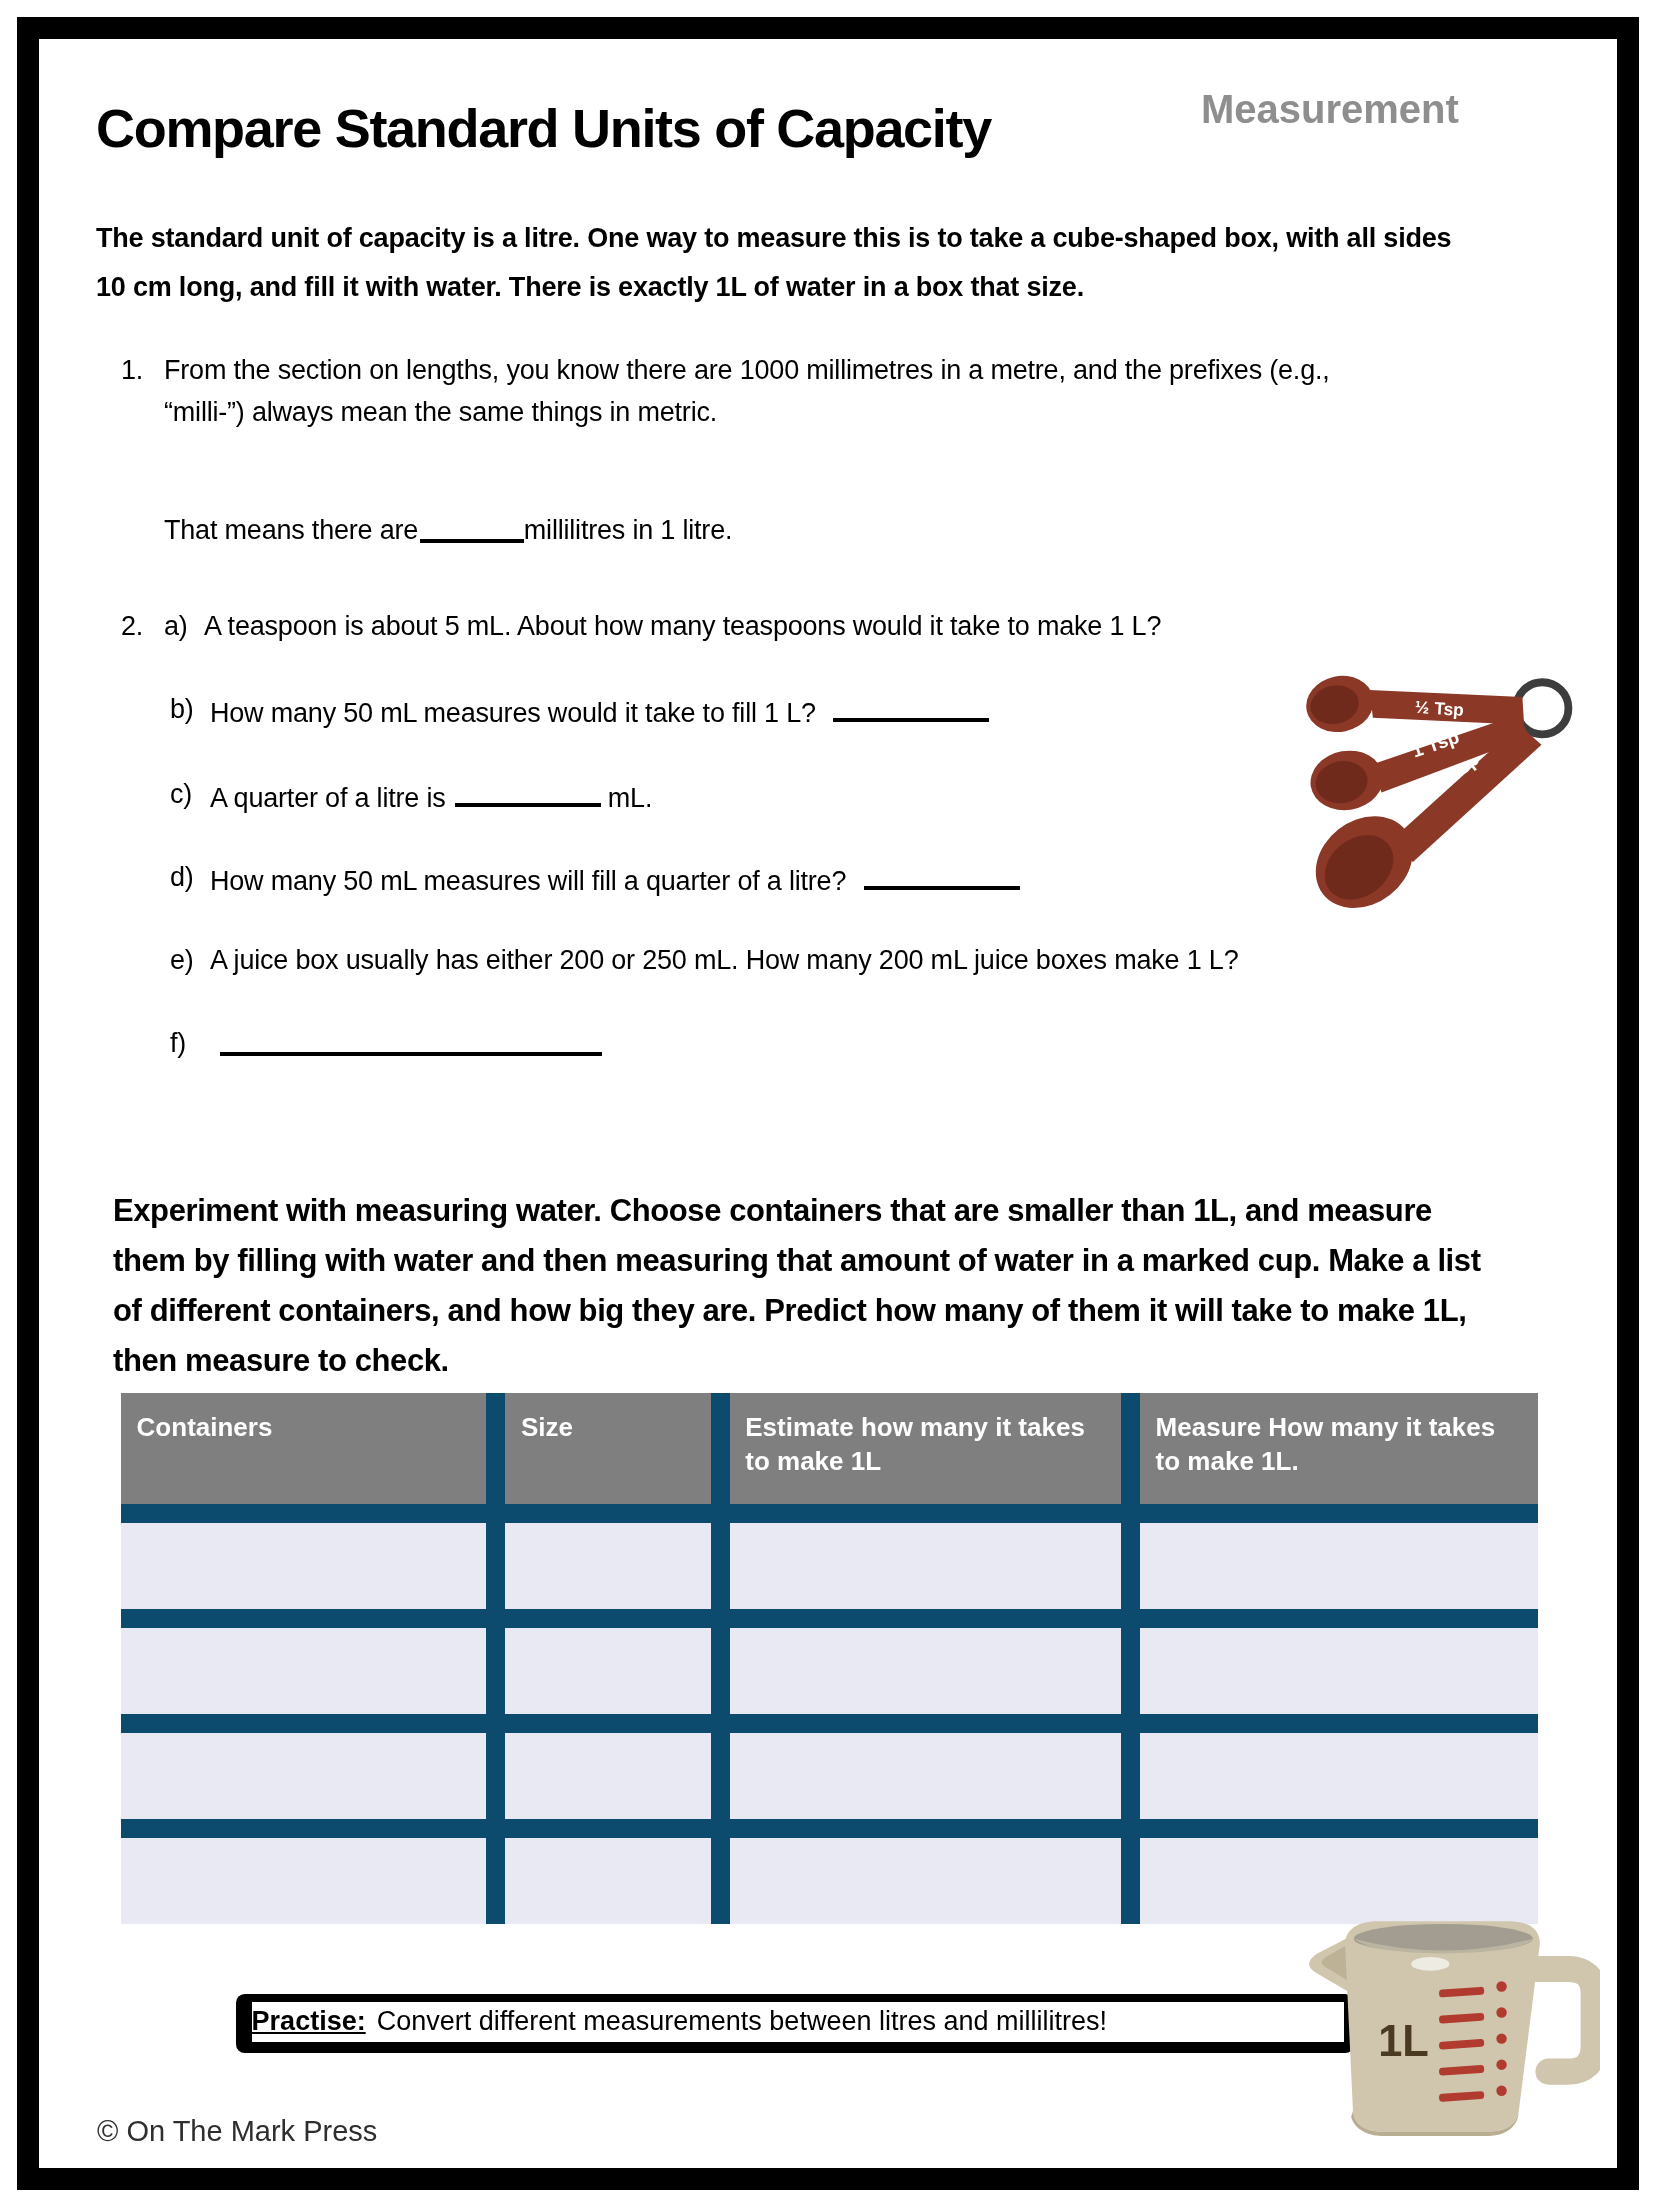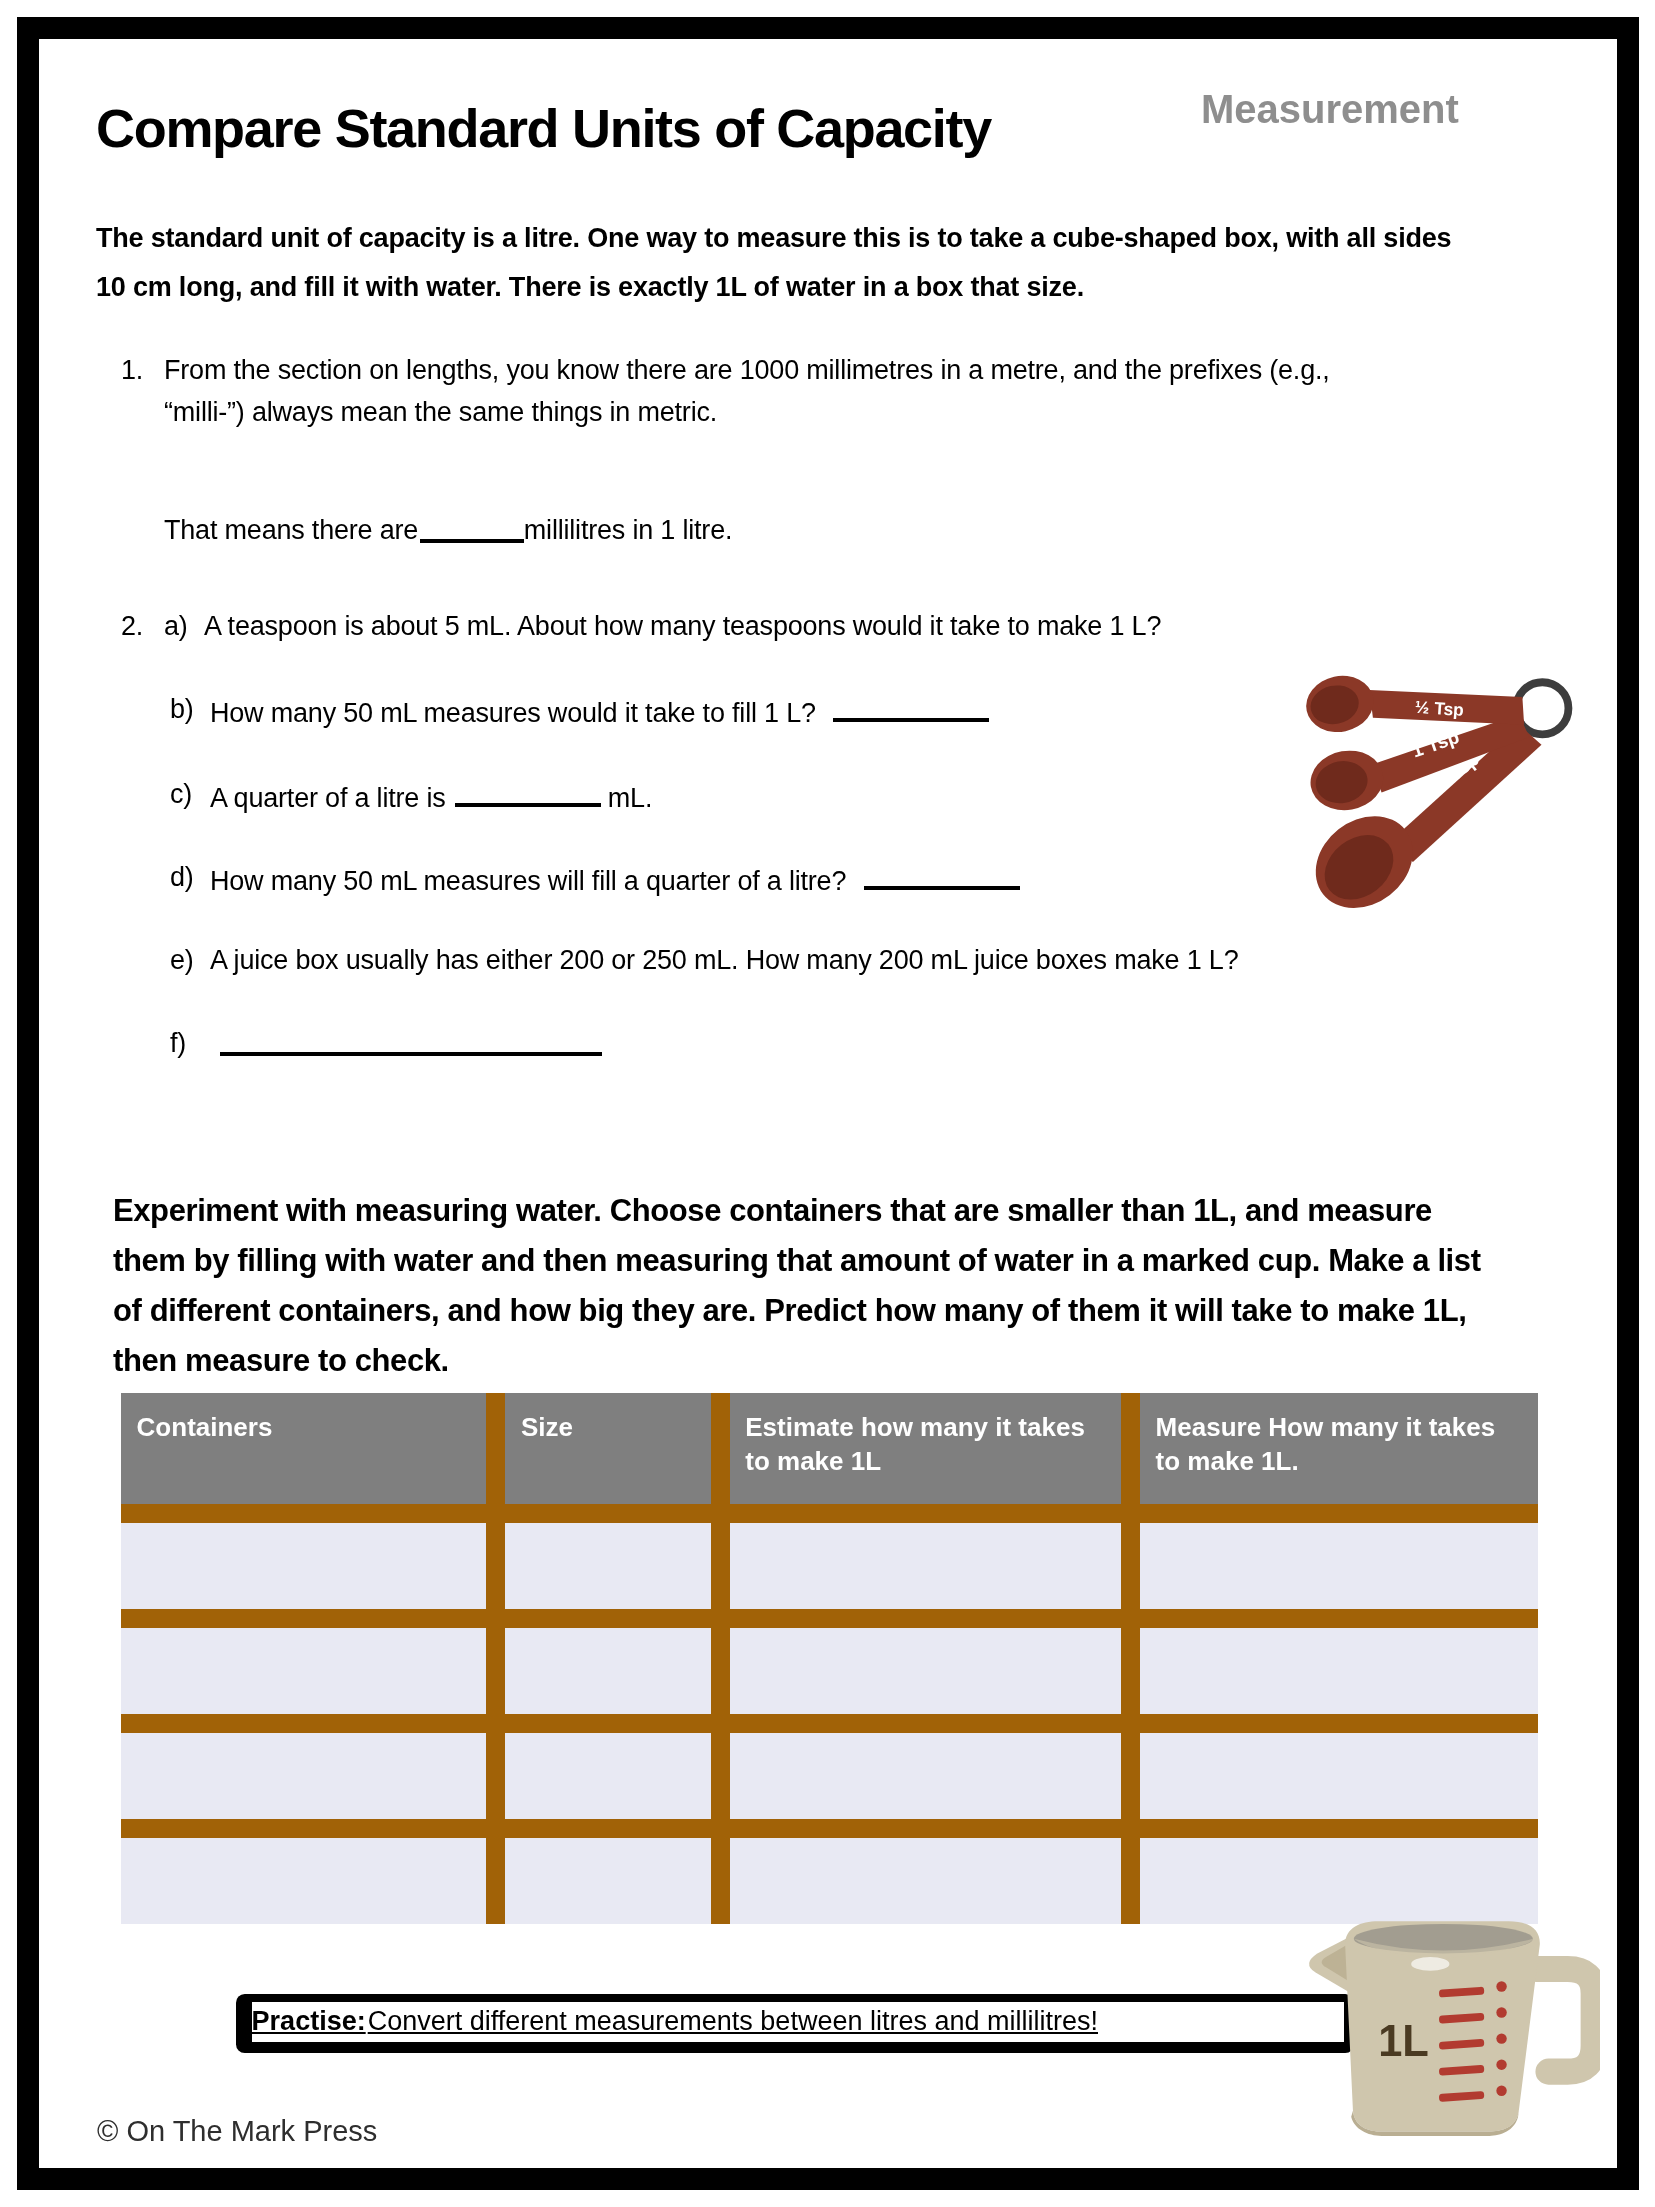--- a/index.html
+++ b/index.html
@@ -41,38 +41,38 @@
   }
   .blank.tight { margin-left:1.7px; }
   .w120 { width:104px; } .w168 { width:146px; } .w180 { width:156px; } .w440 { width:382px; }
   .experiment {
     position:absolute; left:113px; top:1186px; width:1382px;
     font-size:31px; font-weight:bold; line-height:50px; letter-spacing:-0.4px;
   }
   .cap-table {
     position:absolute; left:121px; top:1393px; width:1417px;
     display:grid; grid-template-columns:438fr 246fr 469fr 477fr;
-    grid-template-rows:111px 86px 86px 86px 86px; gap:19px; background:#a16207;
+    grid-template-rows:111px 86px 86px 86px 86px; gap:19px; background:#0c4a6e;
   }
   .cap-table .th {
     background:#7f7f7f; color:#ffffff; font-weight:bold; font-size:26px;
     line-height:34px; padding:17.4px 15.6px 0 15.6px; box-sizing:border-box;
   }
   .cap-table .td { background:#e8e9f3; }
   .practise {
     position:absolute; left:236px; top:1994px; width:1118px; height:59px;
     background:#000; border-radius:8.7px;
   }
   .practise-inner {
     position:absolute; left:15.6px; right:10.4px; top:7.8px; bottom:11.3px; background:#ffffff;
     display:flex; align-items:center; justify-content:flex-start;
     font-size:27px; white-space:nowrap;
   }
   .practise-label { font-weight:bold; text-decoration:underline; }
-  .practise-text  { margin-left:2px;text-decoration:underline; }
+  .practise-text  { margin-left:11px; }
   .credit {
     position:absolute; left:97px; top:2115px; font-size:29px; color:#2e2e2e;
   }
   .spoons-svg { position:absolute; left:1286px; top:643px; width:365px; height:287px; }
   .cup-svg    { position:absolute; left:1291px; top:1910px; width:309px; height:252px; }
   .spoon-label { font-family:"Liberation Sans", sans-serif; font-weight:bold; fill:#ffffff; }
 </style>
 </head>
 <body>
 

